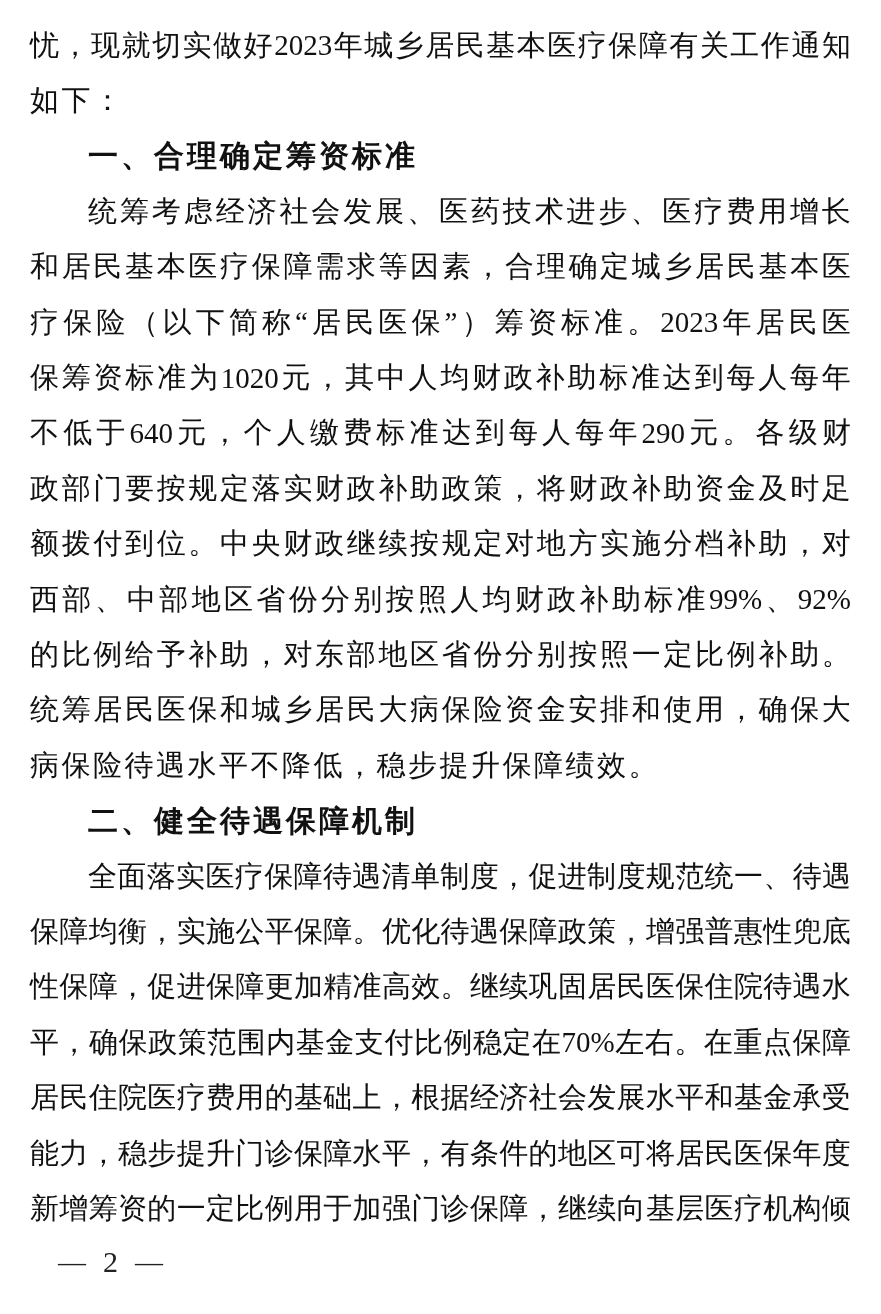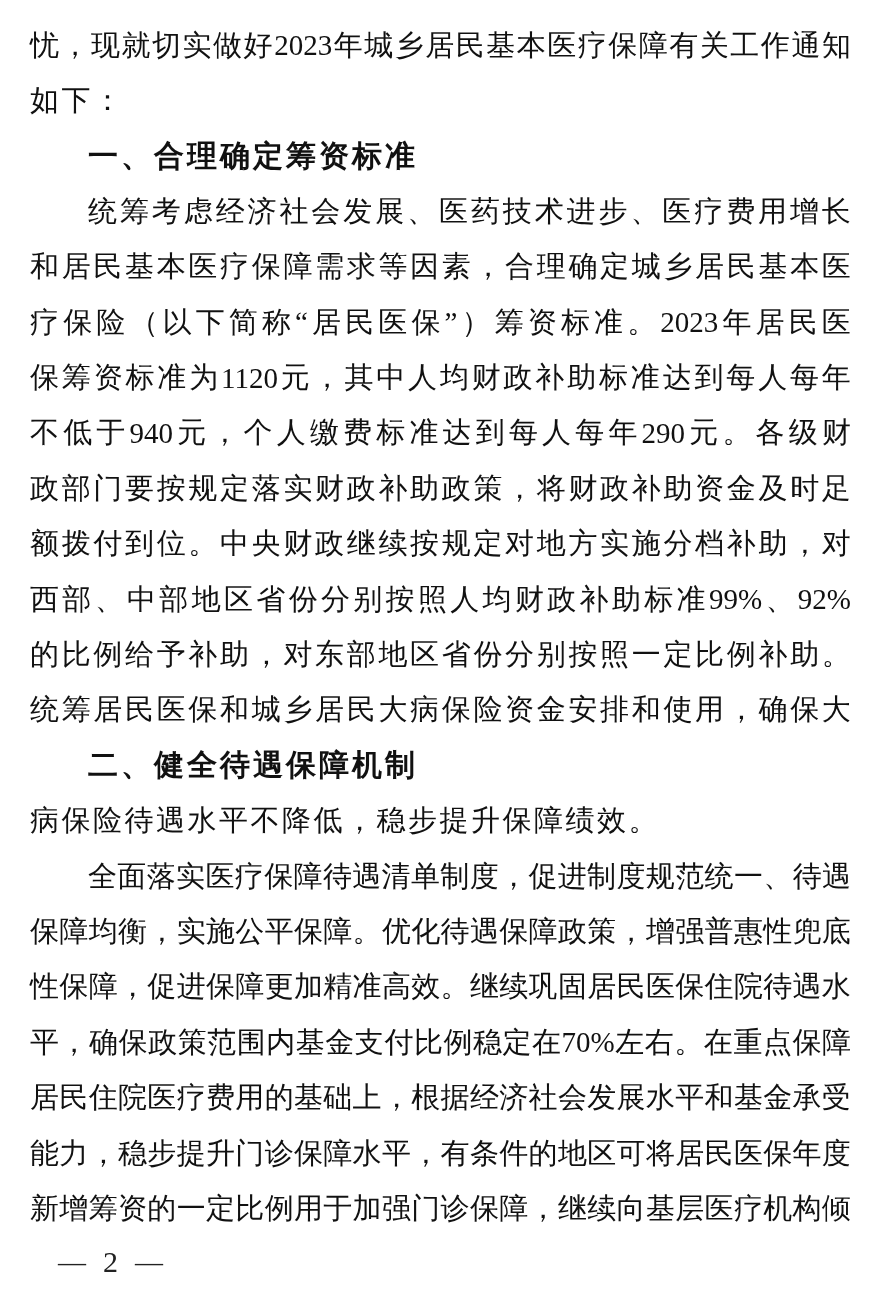--- a/index.html
+++ b/index.html
@@ -55,29 +55,29 @@
 
 <div class="page">
 
   <div class="doc-lines" id="doc-lines">
       <div class="line justify"><span>忧</span><span>，</span><span>现</span><span>就</span><span>切</span><span>实</span><span>做</span><span>好</span><span>2023</span><span>年</span><span>城</span><span>乡</span><span>居</span><span>民</span><span>基</span><span>本</span><span>医</span><span>疗</span><span>保</span><span>障</span><span>有</span><span>关</span><span>工</span><span>作</span><span>通</span><span>知</span></div>
       <div class="line"><span class="plain">如下：</span></div>
       <div class="line heading indent"><span class="plain">一、合理确定筹资标准</span></div>
       <div class="line indent justify"><span>统</span><span>筹</span><span>考</span><span>虑</span><span>经</span><span>济</span><span>社</span><span>会</span><span>发</span><span>展</span><span>、</span><span>医</span><span>药</span><span>技</span><span>术</span><span>进</span><span>步</span><span>、</span><span>医</span><span>疗</span><span>费</span><span>用</span><span>增</span><span>长</span></div>
       <div class="line justify"><span>和</span><span>居</span><span>民</span><span>基</span><span>本</span><span>医</span><span>疗</span><span>保</span><span>障</span><span>需</span><span>求</span><span>等</span><span>因</span><span>素</span><span>，</span><span>合</span><span>理</span><span>确</span><span>定</span><span>城</span><span>乡</span><span>居</span><span>民</span><span>基</span><span>本</span><span>医</span></div>
       <div class="line justify"><span>疗</span><span>保</span><span>险</span><span>（</span><span>以</span><span>下</span><span>简</span><span>称</span><span>“</span><span>居</span><span>民</span><span>医</span><span>保</span><span>”</span><span>）</span><span>筹</span><span>资</span><span>标</span><span>准</span><span>。</span><span>2023</span><span>年</span><span>居</span><span>民</span><span>医</span></div>
-      <div class="line justify"><span>保</span><span>筹</span><span>资</span><span>标</span><span>准</span><span>为</span><span>1120</span><span>元</span><span>，</span><span>其</span><span>中</span><span>人</span><span>均</span><span>财</span><span>政</span><span>补</span><span>助</span><span>标</span><span>准</span><span>达</span><span>到</span><span>每</span><span>人</span><span>每</span><span>年</span></div>
-      <div class="line justify"><span>不</span><span>低</span><span>于</span><span>940</span><span>元</span><span>，</span><span>个</span><span>人</span><span>缴</span><span>费</span><span>标</span><span>准</span><span>达</span><span>到</span><span>每</span><span>人</span><span>每</span><span>年</span><span>290</span><span>元</span><span>。</span><span>各</span><span>级</span><span>财</span></div>
+      <div class="line justify"><span>保</span><span>筹</span><span>资</span><span>标</span><span>准</span><span>为</span><span>1020</span><span>元</span><span>，</span><span>其</span><span>中</span><span>人</span><span>均</span><span>财</span><span>政</span><span>补</span><span>助</span><span>标</span><span>准</span><span>达</span><span>到</span><span>每</span><span>人</span><span>每</span><span>年</span></div>
+      <div class="line justify"><span>不</span><span>低</span><span>于</span><span>640</span><span>元</span><span>，</span><span>个</span><span>人</span><span>缴</span><span>费</span><span>标</span><span>准</span><span>达</span><span>到</span><span>每</span><span>人</span><span>每</span><span>年</span><span>290</span><span>元</span><span>。</span><span>各</span><span>级</span><span>财</span></div>
       <div class="line justify"><span>政</span><span>部</span><span>门</span><span>要</span><span>按</span><span>规</span><span>定</span><span>落</span><span>实</span><span>财</span><span>政</span><span>补</span><span>助</span><span>政</span><span>策</span><span>，</span><span>将</span><span>财</span><span>政</span><span>补</span><span>助</span><span>资</span><span>金</span><span>及</span><span>时</span><span>足</span></div>
       <div class="line justify"><span>额</span><span>拨</span><span>付</span><span>到</span><span>位</span><span>。</span><span>中</span><span>央</span><span>财</span><span>政</span><span>继</span><span>续</span><span>按</span><span>规</span><span>定</span><span>对</span><span>地</span><span>方</span><span>实</span><span>施</span><span>分</span><span>档</span><span>补</span><span>助</span><span>，</span><span>对</span></div>
       <div class="line justify"><span>西</span><span>部</span><span>、</span><span>中</span><span>部</span><span>地</span><span>区</span><span>省</span><span>份</span><span>分</span><span>别</span><span>按</span><span>照</span><span>人</span><span>均</span><span>财</span><span>政</span><span>补</span><span>助</span><span>标</span><span>准</span><span>99%</span><span>、</span><span>92%</span></div>
       <div class="line justify"><span>的</span><span>比</span><span>例</span><span>给</span><span>予</span><span>补</span><span>助</span><span>，</span><span>对</span><span>东</span><span>部</span><span>地</span><span>区</span><span>省</span><span>份</span><span>分</span><span>别</span><span>按</span><span>照</span><span>一</span><span>定</span><span>比</span><span>例</span><span>补</span><span>助</span><span>。</span></div>
       <div class="line justify"><span>统</span><span>筹</span><span>居</span><span>民</span><span>医</span><span>保</span><span>和</span><span>城</span><span>乡</span><span>居</span><span>民</span><span>大</span><span>病</span><span>保</span><span>险</span><span>资</span><span>金</span><span>安</span><span>排</span><span>和</span><span>使</span><span>用</span><span>，</span><span>确</span><span>保</span><span>大</span></div>
+      <div class="line"><span class="plain">病保险待遇水平不降低，稳步提升保障绩效。</span></div>
       <div class="line heading indent"><span class="plain">二、健全待遇保障机制</span></div>
-      <div class="line"><span class="plain">病保险待遇水平不降低，稳步提升保障绩效。</span></div>
       <div class="line indent justify"><span>全</span><span>面</span><span>落</span><span>实</span><span>医</span><span>疗</span><span>保</span><span>障</span><span>待</span><span>遇</span><span>清</span><span>单</span><span>制</span><span>度</span><span>，</span><span>促</span><span>进</span><span>制</span><span>度</span><span>规</span><span>范</span><span>统</span><span>一</span><span>、</span><span>待</span><span>遇</span></div>
       <div class="line justify"><span>保</span><span>障</span><span>均</span><span>衡</span><span>，</span><span>实</span><span>施</span><span>公</span><span>平</span><span>保</span><span>障</span><span>。</span><span>优</span><span>化</span><span>待</span><span>遇</span><span>保</span><span>障</span><span>政</span><span>策</span><span>，</span><span>增</span><span>强</span><span>普</span><span>惠</span><span>性</span><span>兜</span><span>底</span></div>
       <div class="line justify"><span>性</span><span>保</span><span>障</span><span>，</span><span>促</span><span>进</span><span>保</span><span>障</span><span>更</span><span>加</span><span>精</span><span>准</span><span>高</span><span>效</span><span>。</span><span>继</span><span>续</span><span>巩</span><span>固</span><span>居</span><span>民</span><span>医</span><span>保</span><span>住</span><span>院</span><span>待</span><span>遇</span><span>水</span></div>
       <div class="line justify"><span>平</span><span>，</span><span>确</span><span>保</span><span>政</span><span>策</span><span>范</span><span>围</span><span>内</span><span>基</span><span>金</span><span>支</span><span>付</span><span>比</span><span>例</span><span>稳</span><span>定</span><span>在</span><span>70%</span><span>左</span><span>右</span><span>。</span><span>在</span><span>重</span><span>点</span><span>保</span><span>障</span></div>
       <div class="line justify"><span>居</span><span>民</span><span>住</span><span>院</span><span>医</span><span>疗</span><span>费</span><span>用</span><span>的</span><span>基</span><span>础</span><span>上</span><span>，</span><span>根</span><span>据</span><span>经</span><span>济</span><span>社</span><span>会</span><span>发</span><span>展</span><span>水</span><span>平</span><span>和</span><span>基</span><span>金</span><span>承</span><span>受</span></div>
       <div class="line justify"><span>能</span><span>力</span><span>，</span><span>稳</span><span>步</span><span>提</span><span>升</span><span>门</span><span>诊</span><span>保</span><span>障</span><span>水</span><span>平</span><span>，</span><span>有</span><span>条</span><span>件</span><span>的</span><span>地</span><span>区</span><span>可</span><span>将</span><span>居</span><span>民</span><span>医</span><span>保</span><span>年</span><span>度</span></div>
       <div class="line justify"><span>新</span><span>增</span><span>筹</span><span>资</span><span>的</span><span>一</span><span>定</span><span>比</span><span>例</span><span>用</span><span>于</span><span>加</span><span>强</span><span>门</span><span>诊</span><span>保</span><span>障</span><span>，</span><span>继</span><span>续</span><span>向</span><span>基</span><span>层</span><span>医</span><span>疗</span><span>机</span><span>构</span><span>倾</span></div>
     </div>
 
   <div class="footer">

